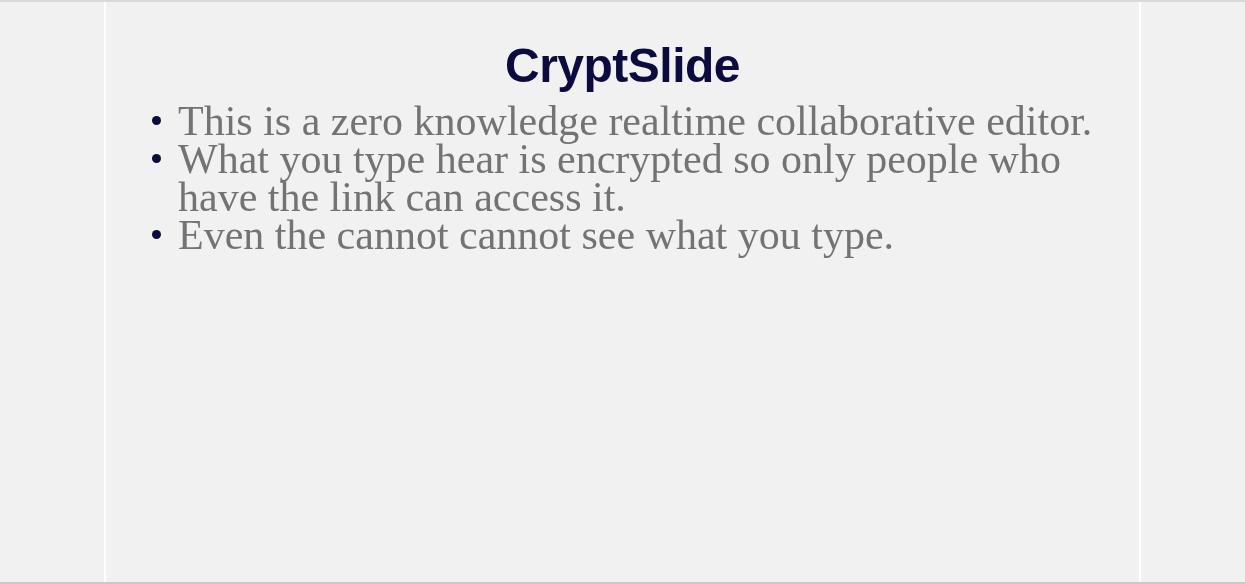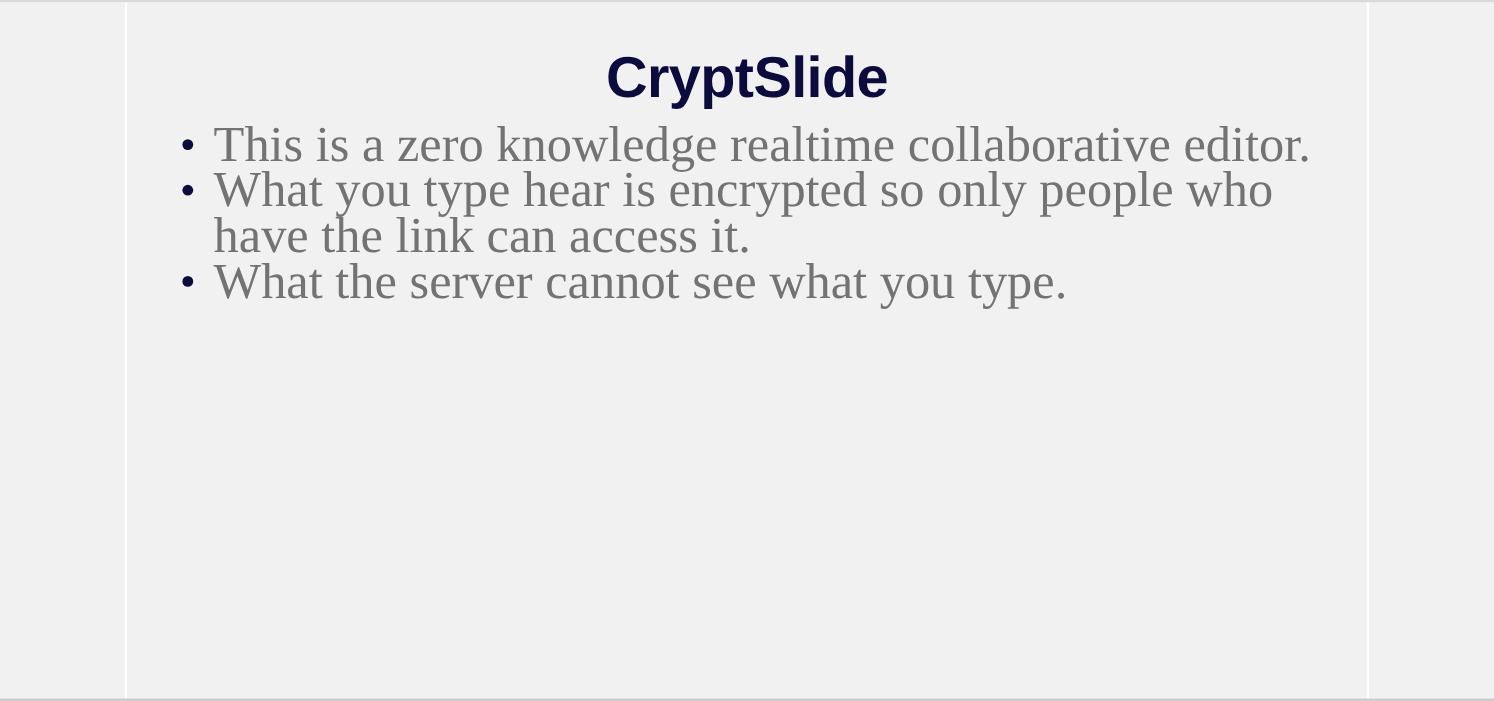--- a/index.html
+++ b/index.html
@@ -121,21 +121,21 @@
         <span class="bullet-text">This is a zero knowledge realtime collaborative editor.</span>
       </li>
 
       <li class="bullet-item">
         <span class="bullet-dot"></span>
         <span class="bullet-text">What you type hear is encrypted so only people who have the link can access it.</span>
       </li>
 
       <li class="bullet-item">
         <span class="bullet-dot"></span>
-        <span class="bullet-text">What the server cannot see what you type.</span>
+        <span class="bullet-text">Even the cannot cannot see what you type.</span>
       </li>
 
 
     </ul>
   </div>
 
   <div class="divider divider-right"></div>
   <div class="gutter gutter-right"></div>
 
 </div>

